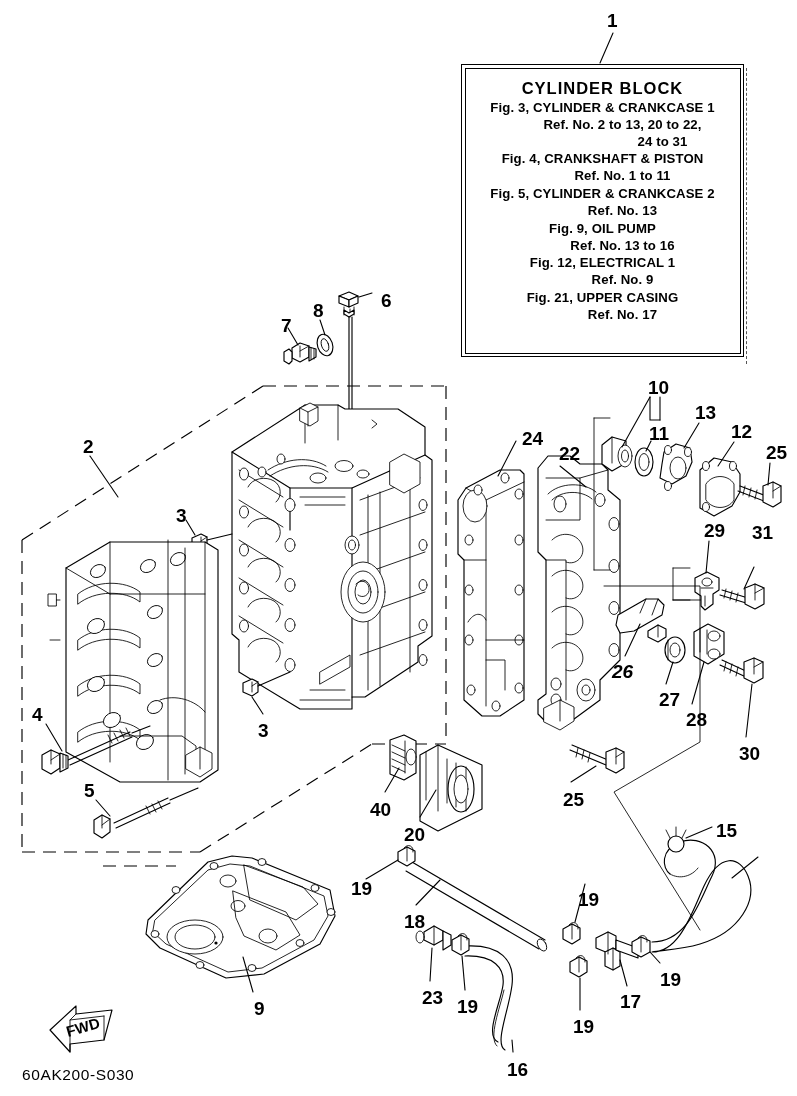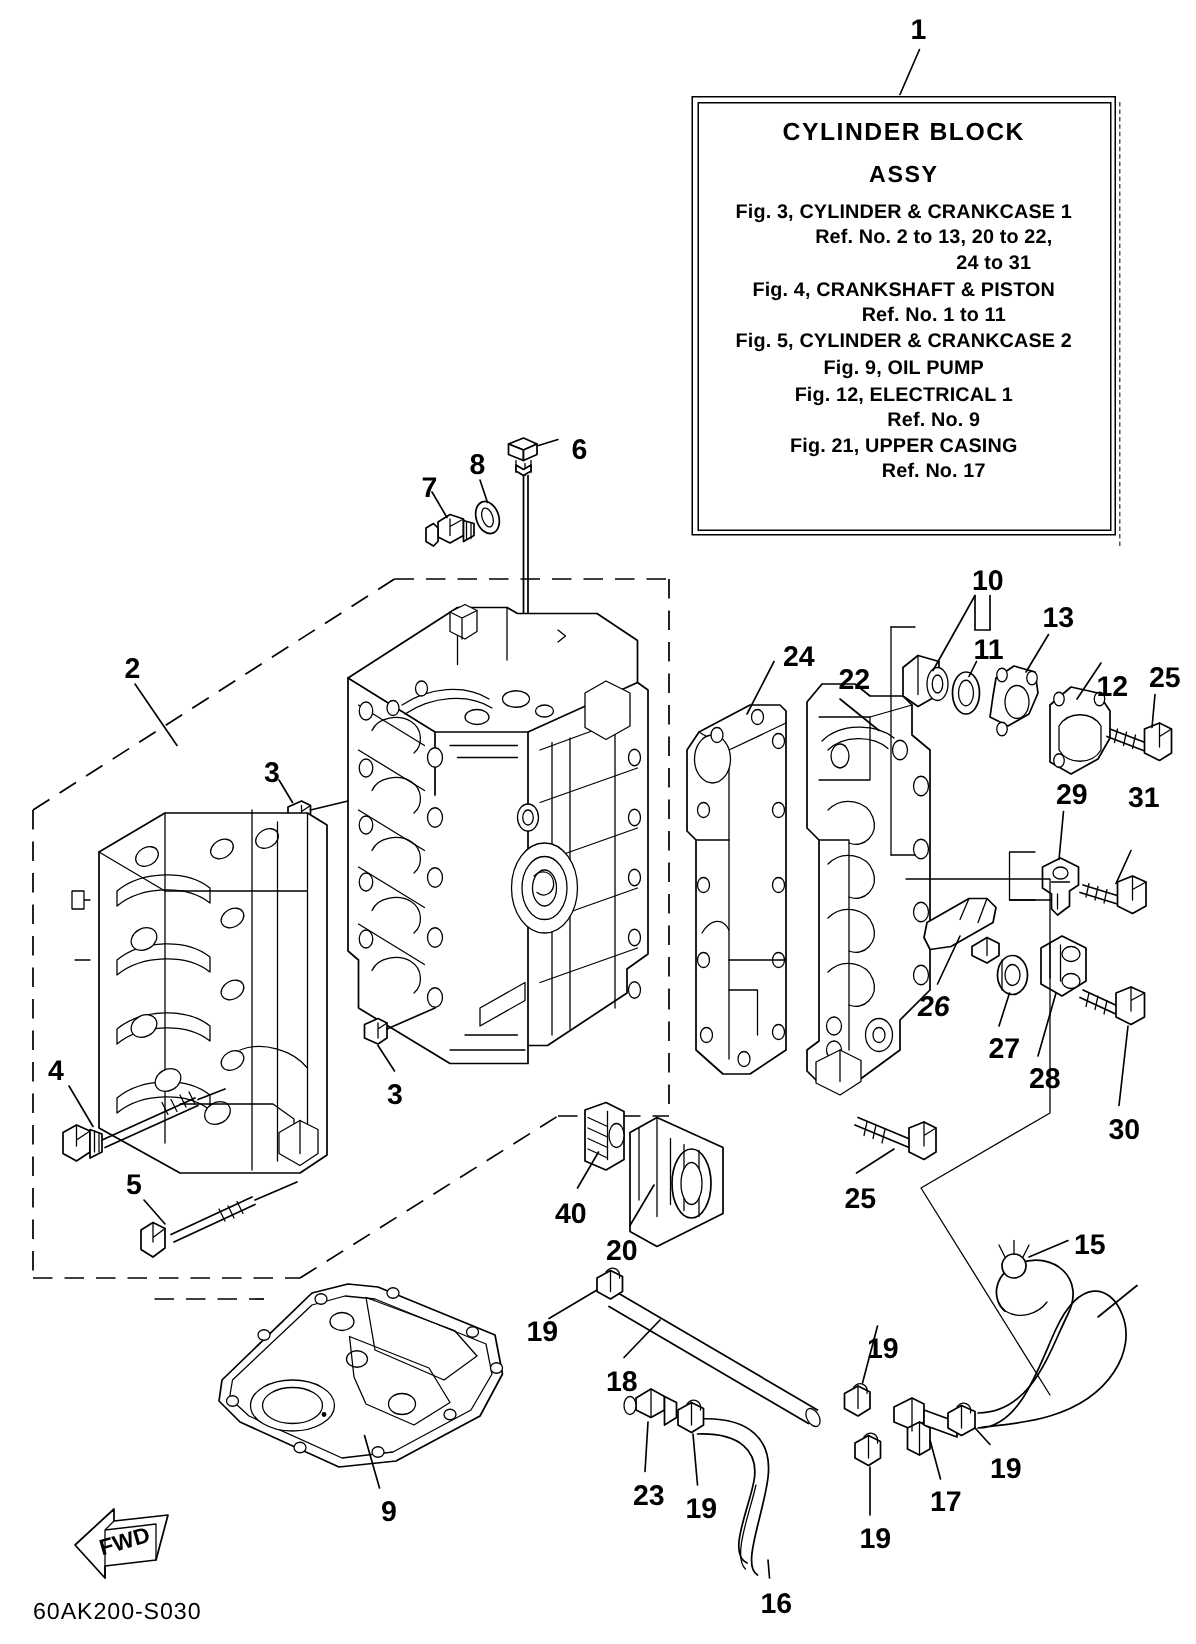--- a/index.html
+++ b/index.html
@@ -615,32 +615,33 @@
     <g>
       <path class="w" d="M50,1030 L76,1006 L76,1014 L112,1010 L104,1040 L70,1044 L70,1052 Z"></path>
       <path class="lt" d="M76,1014 L70,1020 L70,1052 M70,1020 L104,1016 M104,1016 L104,1040"></path>
     </g>
   </svg>
 
   <div id="legend-shadow"></div>
   <div id="legend">
     <div id="legend-inner">
       <div class="lg-title">CYLINDER BLOCK</div>
-      <div class="lg-assy">ASSY</div>
 
       <div class="lg-fig">Fig. 3, CYLINDER &amp; CRANKCASE 1</div>
       <div class="lg-ref r-indent">Ref. No. 2 to 13, 20 to 22,</div>
       <div class="lg-ref r-indent2">24 to 31</div>
 
       <div class="lg-fig">Fig. 4, CRANKSHAFT &amp; PISTON</div>
       <div class="lg-ref r-indent">Ref. No. 1 to 11</div>
 
       <div class="lg-fig">Fig. 5, CYLINDER &amp; CRANKCASE 2</div>
+      <div class="lg-ref r-indent">Ref. No. 13</div>
 
       <div class="lg-fig">Fig. 9, OIL PUMP</div>
+      <div class="lg-ref r-indent">Ref. No. 13 to 16</div>
 
       <div class="lg-fig">Fig. 12, ELECTRICAL 1</div>
       <div class="lg-ref r-indent">Ref. No. 9</div>
 
       <div class="lg-fig">Fig. 21, UPPER CASING</div>
       <div class="lg-ref r-indent">Ref. No. 17</div>
     </div>
   </div>
 
   <div id="callout-layer">
@@ -649,21 +650,21 @@
       <div class="callout" style="left: 176px; top: 506px;">3</div>
       <div class="callout" style="left: 381px; top: 291px;">6</div>
       <div class="callout" style="left: 281px; top: 316px;">7</div>
       <div class="callout" style="left: 313px; top: 301px;">8</div>
       <div class="callout" style="left: 32px; top: 705px;">4</div>
       <div class="callout" style="left: 84px; top: 781px;">5</div>
       <div class="callout" style="left: 258px; top: 721px;">3</div>
       <div class="callout" style="left: 648px; top: 378px;">10</div>
       <div class="callout" style="left: 649px; top: 424px;">11</div>
       <div class="callout" style="left: 695px; top: 403px;">13</div>
-      <div class="callout" style="left: 731px; top: 422px; margin-top: 27px;">12</div>
+      <div class="callout" style="left: 731px; top: 422px;">12</div>
       <div class="callout" style="left: 766px; top: 443px;">25</div>
       <div class="callout" style="left: 704px; top: 521px;">29</div>
       <div class="callout" style="left: 752px; top: 523px; text-align: right;">31</div>
       <div class="callout" style="left: 612px; top: 662px; font-style: italic;">26</div>
       <div class="callout" style="left: 659px; top: 690px;">27</div>
       <div class="callout" style="left: 686px; top: 710px;">28</div>
       <div class="callout" style="left: 739px; top: 744px;">30</div>
       <div class="callout" style="left: 522px; top: 429px;">24</div>
       <div class="callout" style="left: 559px; top: 444px;">22</div>
       <div class="callout" style="left: 563px; top: 790px;">25</div>

